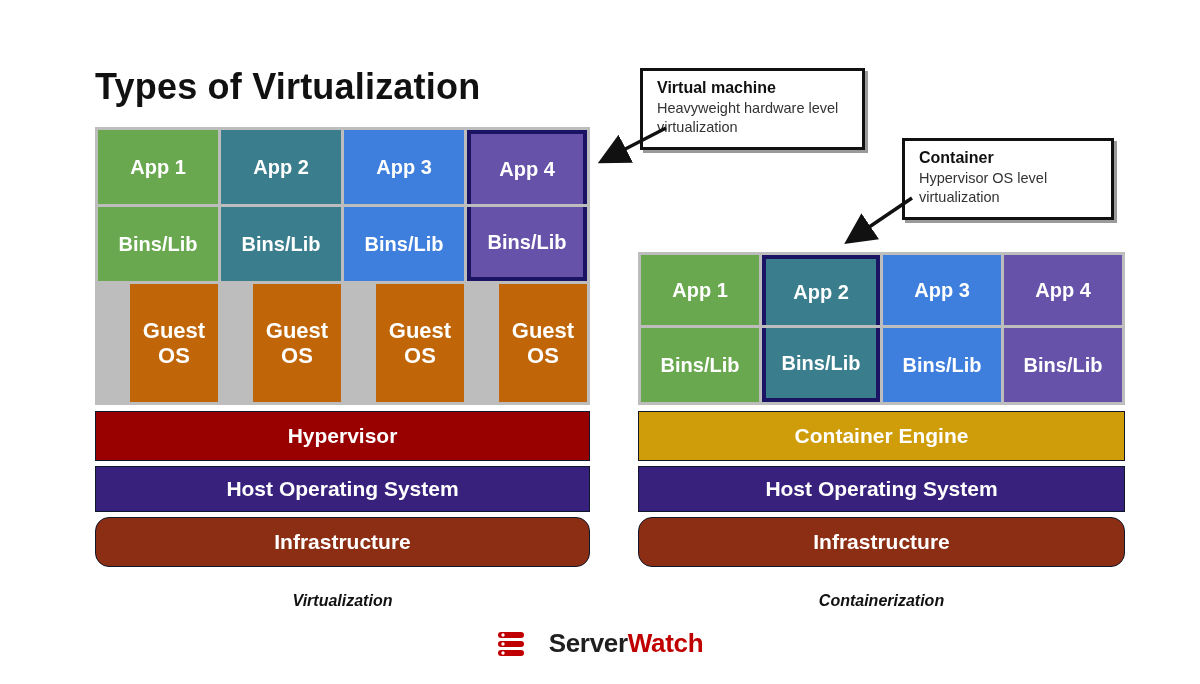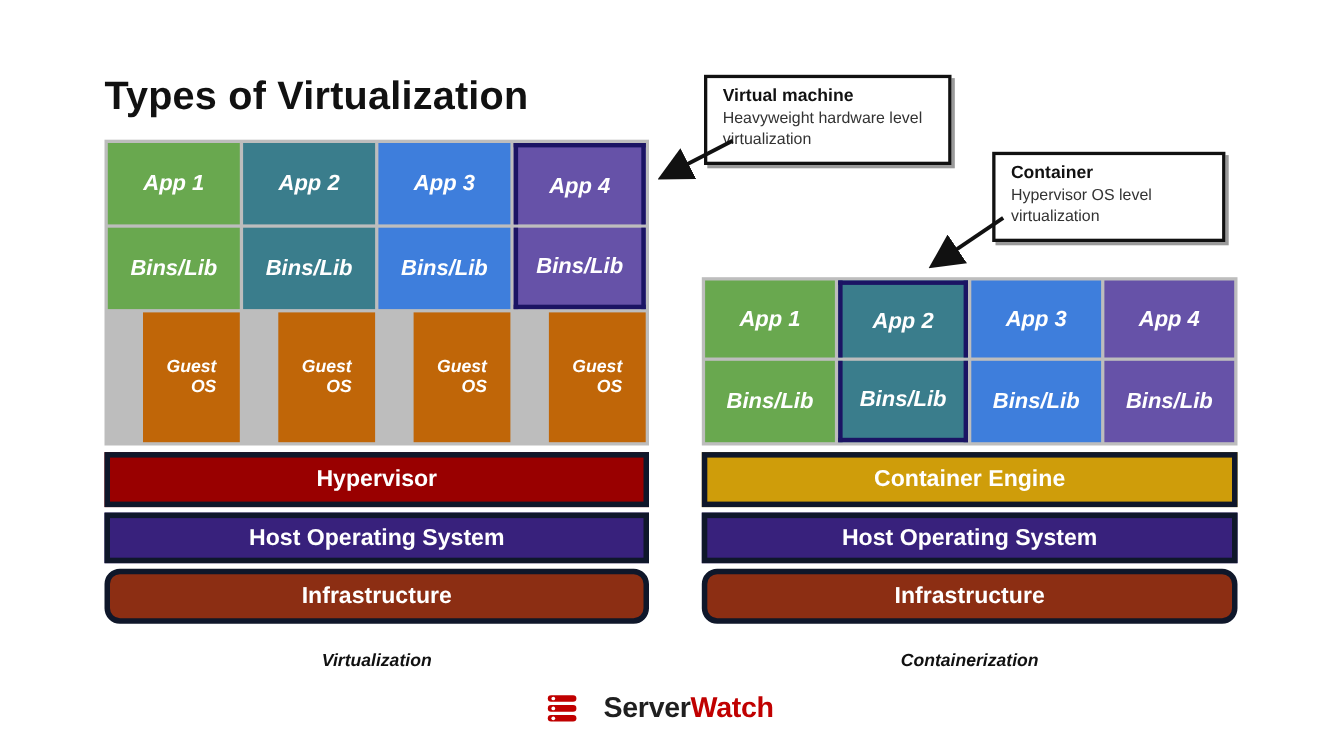--- a/index.html
+++ b/index.html
@@ -7,33 +7,33 @@
   body { font-family:"Liberation Sans", sans-serif; }
   #canvas { position:relative; width:1200px; height:684px; background:#ffffff; overflow:hidden; }
 
   .page-title { position:absolute; left:95px; top:42px; font-size:36px; font-weight:800; color:#111; letter-spacing:0.2px;margin-top:24px; }
 
   .stack { position:absolute; }
   .stack-grid { display:grid; grid-template-columns:repeat(4,1fr); gap:3px; padding:3px; background:var(--grid_gap); }
   #vm-grid { grid-template-rows:74px 74px 118px; }
   #ct-grid { grid-template-rows:70px 74px; }
 
-  .cell { display:flex; align-items:center; justify-content:center; color:#fff; font-weight:bold; font-size:20px; text-align:right; white-space:pre-line; line-height:1.15;font-style:italic; }
-  .cell.guest { font-size:16px;margin-left:32px; }
+  .cell { display:flex; align-items:center; justify-content:center; color:#fff; font-weight:bold; font-size:20px; text-align:center; white-space:pre-line; line-height:1.15; }
+  .cell.guest { font-size:22px;margin-left:32px; }
 
   .c-green { background:var(--green); }
   .c-teal { background:var(--teal); }
   .c-blue { background:var(--blue); }
   .c-purple { background:var(--purple); }
   .c-guest { background:var(--guest_os); }
 
   .hl-top { border:4px solid var(--highlight_border); border-bottom:none; }
   .hl-bottom { border:4px solid var(--highlight_border); border-top:none; }
 
-  .bar { margin-top:5px; display:flex; align-items:center; justify-content:center; color:#fff; font-weight:bold; font-size:21px; border:5px solid #0f172a; }
+  .bar { margin-top:5px; display:flex; align-items:center; justify-content:center; color:#fff; font-weight:bold; font-size:21px; border:1px solid #0f172a; }
   .bar.first { margin-top:6px; height:50px; }
   .bar.mid { height:46px; }
   .bar.last { height:50px;border-radius:14px; }
   .c-hyp { background:var(--hypervisor); }
   .c-host { background:var(--host_os); }
   .c-infra { background:var(--infrastructure); }
   .c-engine { background:var(--container_engine); }
 
   .stack-label { position:absolute; top:592px; text-align:center; font-size:16px; font-weight:bold; font-style:italic; color:#111; }
 

